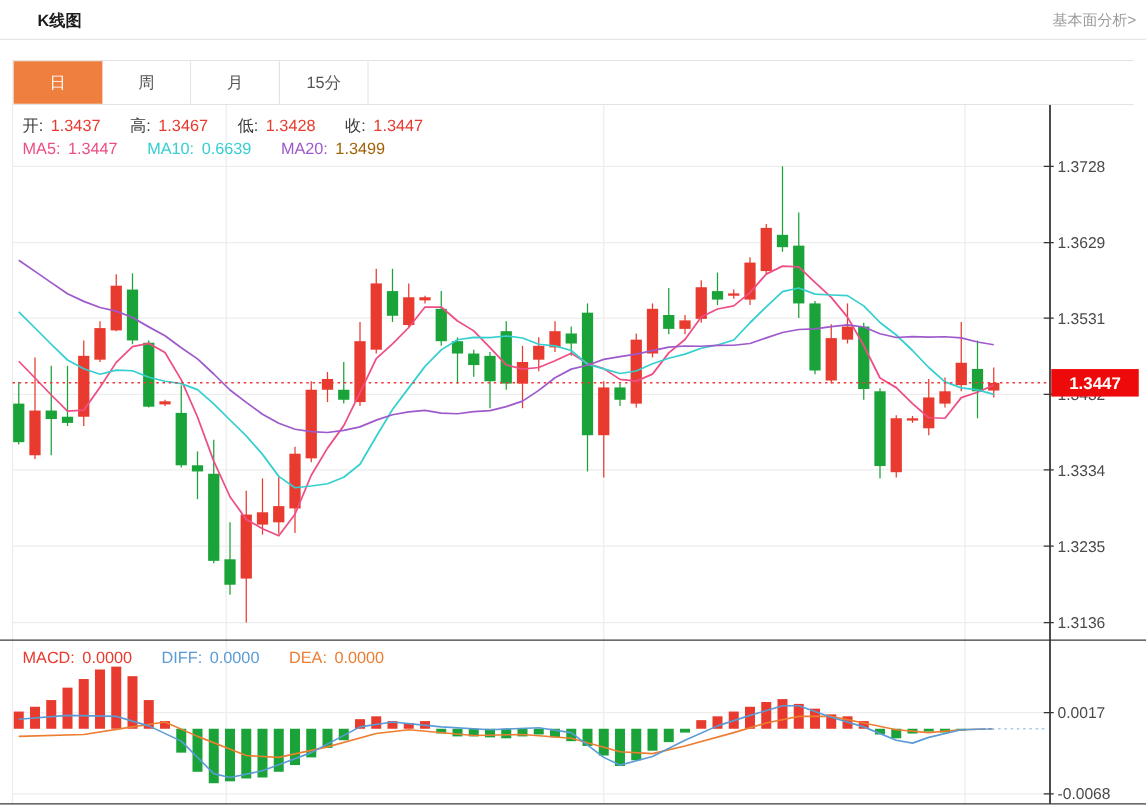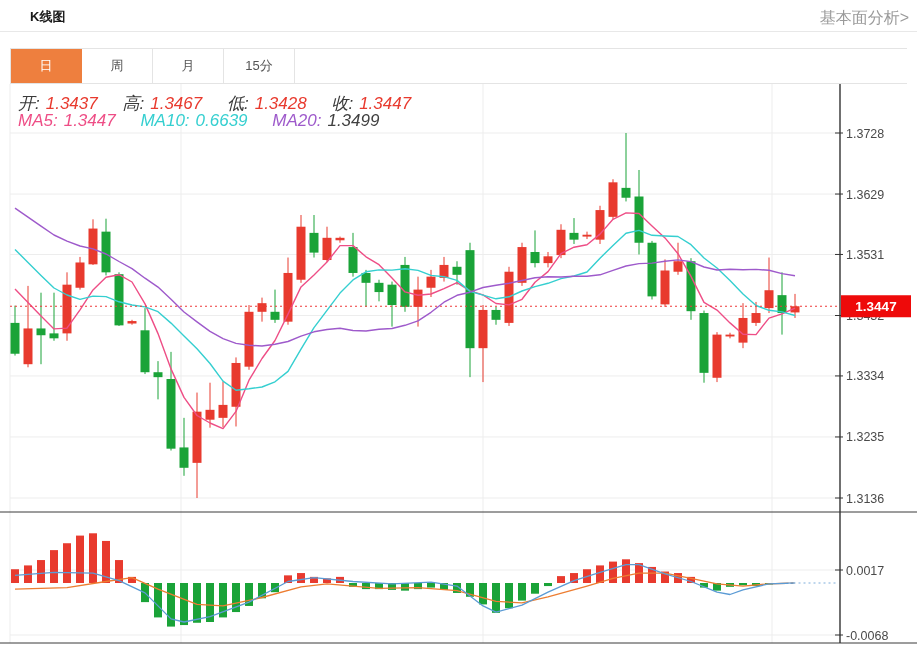--- a/index.html
+++ b/index.html
@@ -1,27 +1,27 @@
 <!DOCTYPE html>
 <html><head>
 <meta charset="utf-8">
 <style>
   html,body{margin:0;padding:0;background:#fff;}
   .page{position:relative;width:917px;height:646px;background:#fff;overflow:hidden;
         font-family:"Liberation Sans",sans-serif;}
   .hdr-title{position:absolute;left:18px;top:8px;font-size:13px;font-weight:bold;color:#1b1b1b;margin-left:12px;}
-  .hdr-link{position:absolute;right:8px;top:8px;font-size:16px;color:#9a9a9a;cursor:pointer;}
+  .hdr-link{position:absolute;right:8px;top:8px;font-size:12px;color:#9a9a9a;cursor:pointer;}
   .hdr-rule{position:absolute;left:0;top:31px;width:917px;height:0;border-bottom:1px solid #e8e8e8;}
   .tabs{position:absolute;left:10px;top:48px;width:897px;height:36px;display:flex;
         border-top:1px solid #e4e4e4;border-bottom:1px solid #e4e4e4;border-left:1px solid #e4e4e4;box-sizing:border-box;}
   .tab{width:71px;height:100%;line-height:34px;text-align:center;font-size:13px;color:#555;
        background:#fff;border-right:1px solid #e4e4e4;box-sizing:border-box;cursor:pointer;}
   .tab.active{background:#ee7f3e;color:#fff;border-right:1px solid #ee7f3e;}
   .tab-filler{flex:1;background:#fff;}
-  .legend{position:absolute;left:18px;font-size:17px;white-space:nowrap;z-index:3;font-style:italic;}
+  .legend{position:absolute;left:18px;font-size:13px;white-space:nowrap;z-index:3;}
   .legend span{margin-right:6px;}
   .lg-lab{color:#3a3a3a;}
   .lg-red{color:#e83a2e;}
   .gap{display:inline-block;width:8px;}
   #chart{position:absolute;left:0;top:84px;}
 </style>
 </head>
 <body>
 
 <div class="page">
@@ -40,21 +40,26 @@
 
   <div class="legend" style="top:92px;">
     <span class="lg-lab">开:</span><span class="lg-red">1.3437</span><span class="gap"></span>
     <span class="lg-lab">高:</span><span class="lg-red">1.3467</span><span class="gap"></span>
     <span class="lg-lab">低:</span><span class="lg-red">1.3428</span><span class="gap"></span>
     <span class="lg-lab">收:</span><span class="lg-red">1.3447</span>
   </div>
   <div class="legend" style="top:111px;">
     <span style="color:#ee4e86;">MA5:</span><span style="color:#ee4e86;">1.3447</span><span class="gap"></span>
     <span style="color:#35cfd0;text-align:center;">MA10:</span><span style="color:#35cfd0;">0.6639</span><span class="gap"></span>
-    <span style="color:#9e5acb;text-align:center;">MA20:</span><span style="color:#404040;">1.3499</span>
+    <span style="color:#9e5acb;text-align:center;">MA20:</span><span style="color:#a16207;">1.3499</span>
+  </div>
+  <div class="legend" style="top:518px;">
+    <span style="color:#e83a2e;">MACD:</span><span style="color:#e83a2e;">0.0000</span><span class="gap"></span>
+    <span style="color:#5b9bd5;">DIFF:</span><span style="color:#5b9bd5;">0.0000</span><span class="gap"></span>
+    <span style="color:#ed7d31;">DEA:</span><span style="color:#ed7d31;">0.0000</span>
   </div>
 
   <svg id="chart" width="917" height="562" viewBox="0 0 917 562">
       <g>
         <line x1="181" y1="0" x2="181" y2="559" stroke="#ededed" stroke-width="1"></line>
         <line x1="483" y1="0" x2="483" y2="559" stroke="#ededed" stroke-width="1"></line>
         <line x1="772" y1="0" x2="772" y2="559" stroke="#ededed" stroke-width="1"></line>
         <line x1="10" y1="0" x2="10" y2="559" stroke="#ededed" stroke-width="1"></line>
       </g>
       <g>

